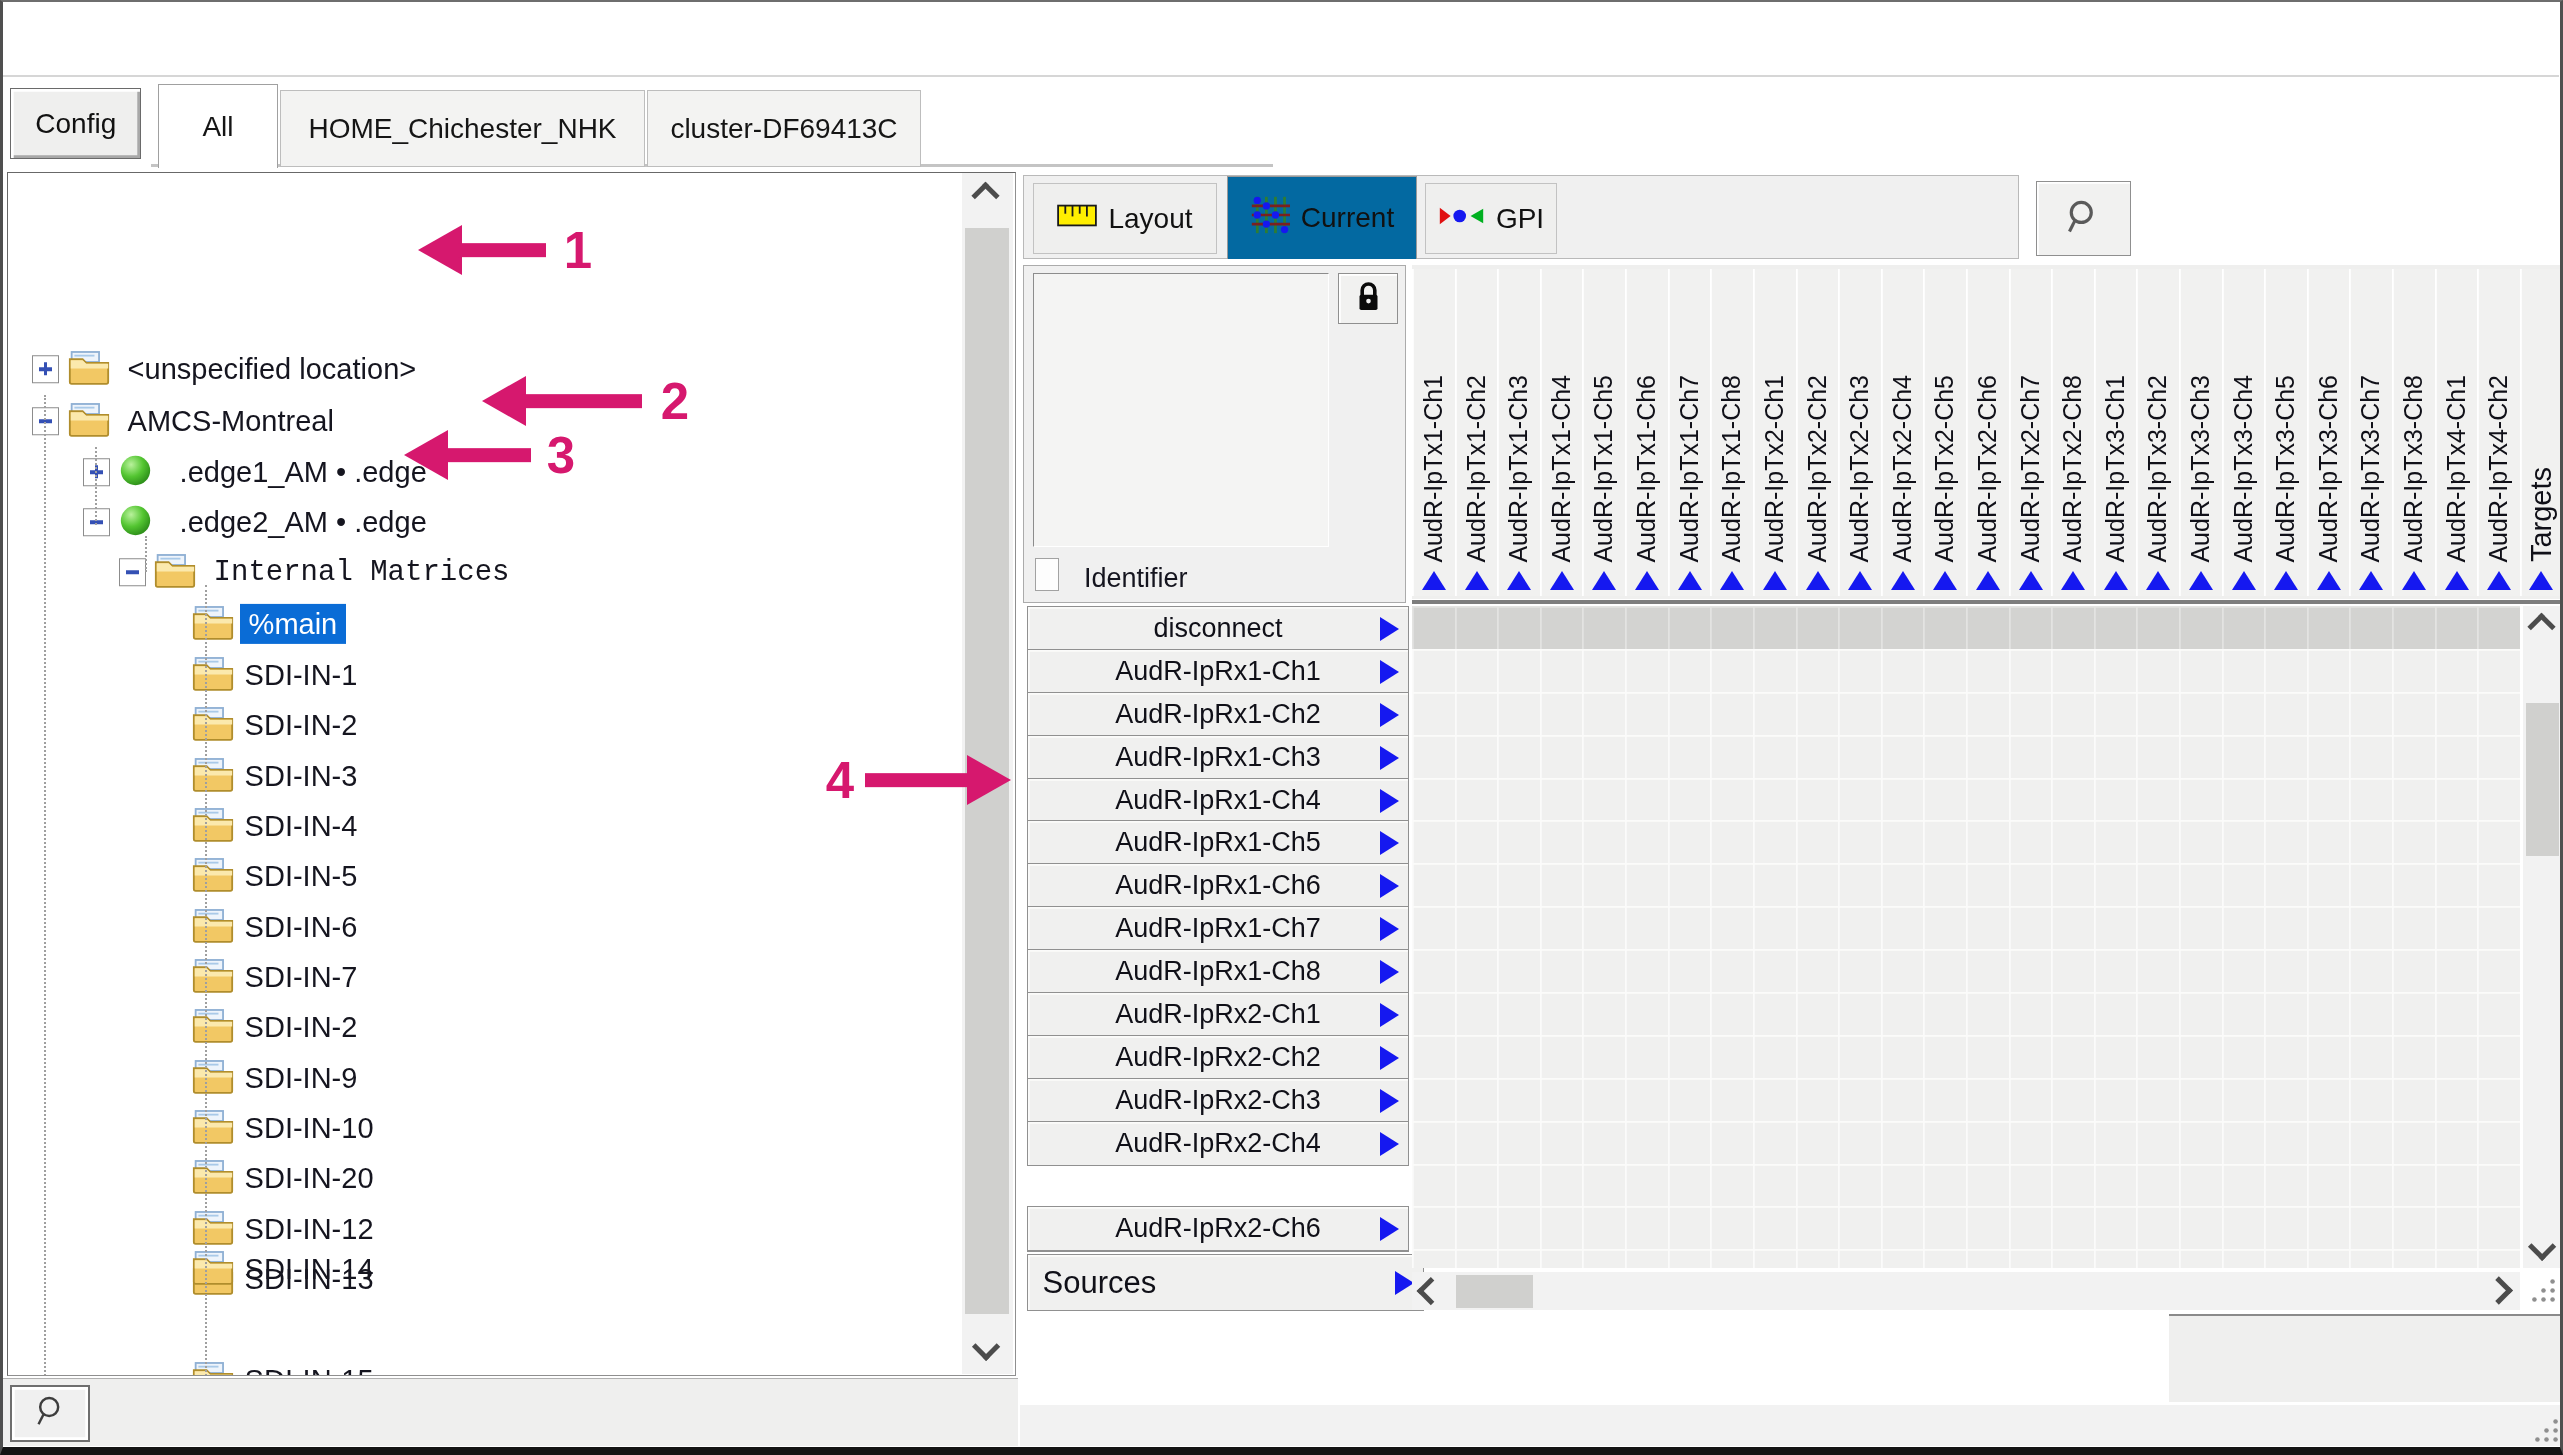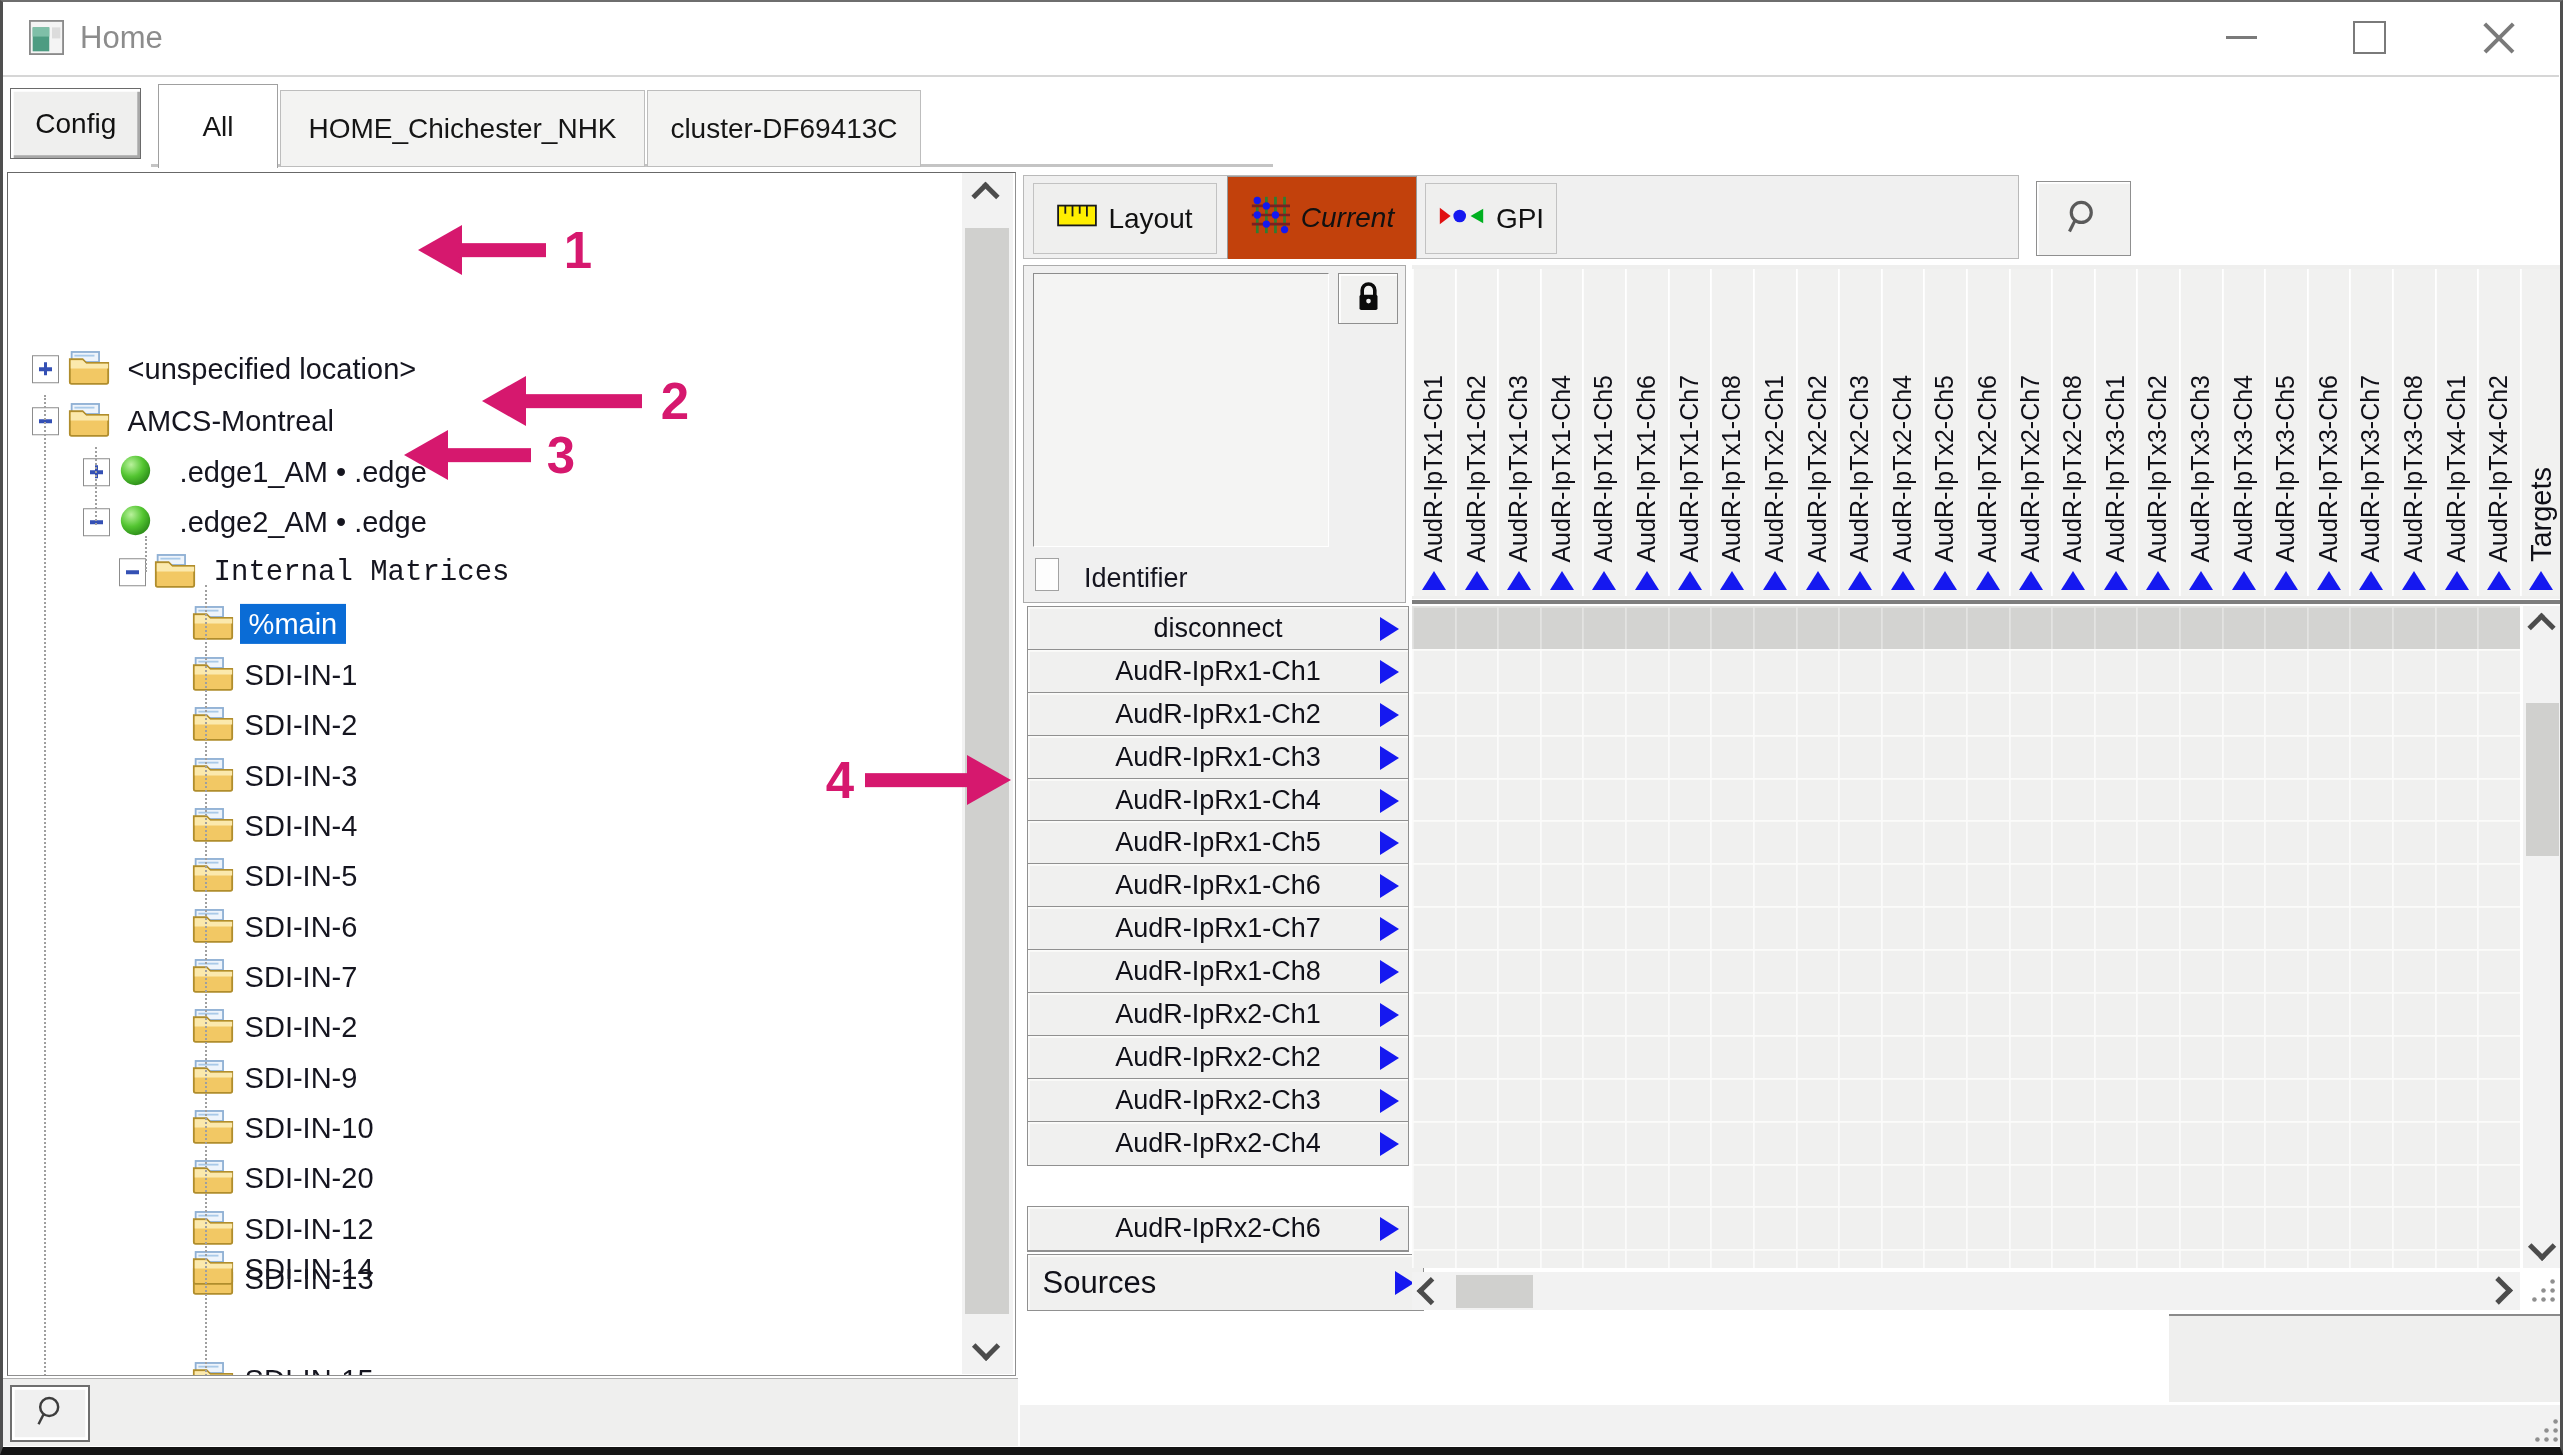--- a/index.html
+++ b/index.html
@@ -43,21 +43,21 @@
   
   .ann-num{position:absolute;font-size:51px;font-weight:bold;color:#d6186e;transform:translate(-50%,-50%);}
   .ann-shaft{position:absolute;height:13.7px;background:#d6186e;transform:translateY(-50%);}
   .ann-head{position:absolute;width:0;height:0;transform:translateY(-50%);}
   .ann-head.left{border-top:25px solid transparent;border-bottom:25px solid transparent;border-right:44px solid #d6186e;}
   .ann-head.right{border-top:25px solid transparent;border-bottom:25px solid transparent;border-left:44px solid #d6186e;}
   
   #viewtabs{left:1020px;top:173px;width:996px;height:84px;background:#f0f0f0;border:1.8px solid #b9b9b9;}
   .vtab{position:absolute;display:flex;align-items:center;justify-content:center;gap:11px;font-size:28px;color:#111;}
   .vtab.inactive{top:7.3px;height:69px;background:#efefee;border:1.8px solid #c2c2c2;}
-  .vtab.active{top:0px;height:82px;background:#c2410c;border:1.8px solid #9a9a9a;border-bottom:none;z-index:2;font-style:italic;}
+  .vtab.active{top:0px;height:82px;background:#0369a1;border:1.8px solid #9a9a9a;border-bottom:none;z-index:2;}
   .combo{background:#f2f2f2;border:1.8px solid #9a9a9a;display:flex;align-items:center;font-size:28px;color:#1c1c1c;padding-left:20px;}
   .combochev{position:absolute;right:24px;top:27px;width:12.8px;height:12.8px;border-left:3.6px solid #444;border-bottom:3.6px solid #444;transform:rotate(-45deg);}
   
   .panelgray{background:#f0f0f0;border:1.8px solid #ababab;}
   .sunken{background:#f4f4f3;border:1.8px solid #fff;border-top-color:#8c8c8c;border-left-color:#8c8c8c;}
   .lockbtn{background:#f1f1f0;border:1.8px solid #8f8f8f;box-shadow:inset 1.8px 1.8px 0 #fff;display:flex;align-items:center;justify-content:center;}
   .idrow-label{font-size:27px;color:#15151f;}
   .idbox{background:#fdfdfd;border:1.8px solid #a2a2a2;}
   .hcell{position:absolute;top:3.6px;height:327px;background:#f1f1f0;border-right:1.8px solid #ababab;
          box-shadow:inset 1.8px 0 0 #ffffff;display:flex;flex-direction:column;justify-content:flex-end;align-items:center;}
@@ -76,43 +76,20 @@
   .cell.dark{background:#d3d3d1;box-shadow:inset 1.8px 1.8px 0 #e3e3e1;}
   
   .btab{background:#ffffff;border:1.8px solid #9a9a9a;border-bottom:none;display:flex;align-items:center;font-size:28px;color:#121212;padding-left:24px;}
   .gripdots circle{fill:#8f8f8f;}
 </style>
 </head>
 <body>
 
 <div id="app">
 
-  <div class="abs" style="left:0;top:0;width:2556px;height:73px;background:#fff;">
-    <span class="abs" style="left:25.5px;top:18px;">
-      <svg width="35" height="35" viewBox="0 0 38 38">
-        <rect x="1" y="1" width="36" height="36" fill="#f4f4f4" stroke="#8a8a8a" stroke-width="2"></rect>
-        <rect x="4" y="8" width="18" height="26" fill="#4d9c82"></rect>
-        <rect x="4" y="8" width="18" height="10" fill="#7fbfa8"></rect>
-        <rect x="25" y="8" width="9" height="12" fill="#dcdcdc"></rect>
-      </svg>
-    </span>
-    <span class="abs title-text" style="left:77px;top:18px;">Home</span>
-    <div class="abs winbtn" style="left:2197px;top:3.6px;">
-        <span class="minbar"></span>
-      </div>
-    <div class="abs winbtn" style="left:2325px;top:3.6px;">
-        <span class="maxbox"></span>
-      </div>
-    <div class="abs winbtn" style="left:2455px;top:3.6px;">
-      <span class="xwrap">
-        <span class="xbar" style="transform:rotate(45deg);"></span>
-        <span class="xbar" style="transform:rotate(-45deg);"></span>
-      </span>
-    </div>
-  </div>
   <div class="abs titlesep"></div>
 
   <div class="abs btn3d" style="left:7.3px;top:86px;width:131px;height:71px;">
     <span>Config</span>
   </div>
   <div class="abs tabline" style="left:148px;top:162px;width:1122px;height:2.7px;"></div>
   <div id="doc-tabs">
       <div class="abs tab active" style="left:155px;top:82px;width:120px;height:84px;">All</div>
       <div class="abs tab inactive" style="left:277px;top:88px;width:365px;height:77px;">HOME_Chichester_NHK</div>
       <div class="abs tab inactive" style="left:644px;top:88px;width:274px;height:77px;">cluster-DF69413C</div>

